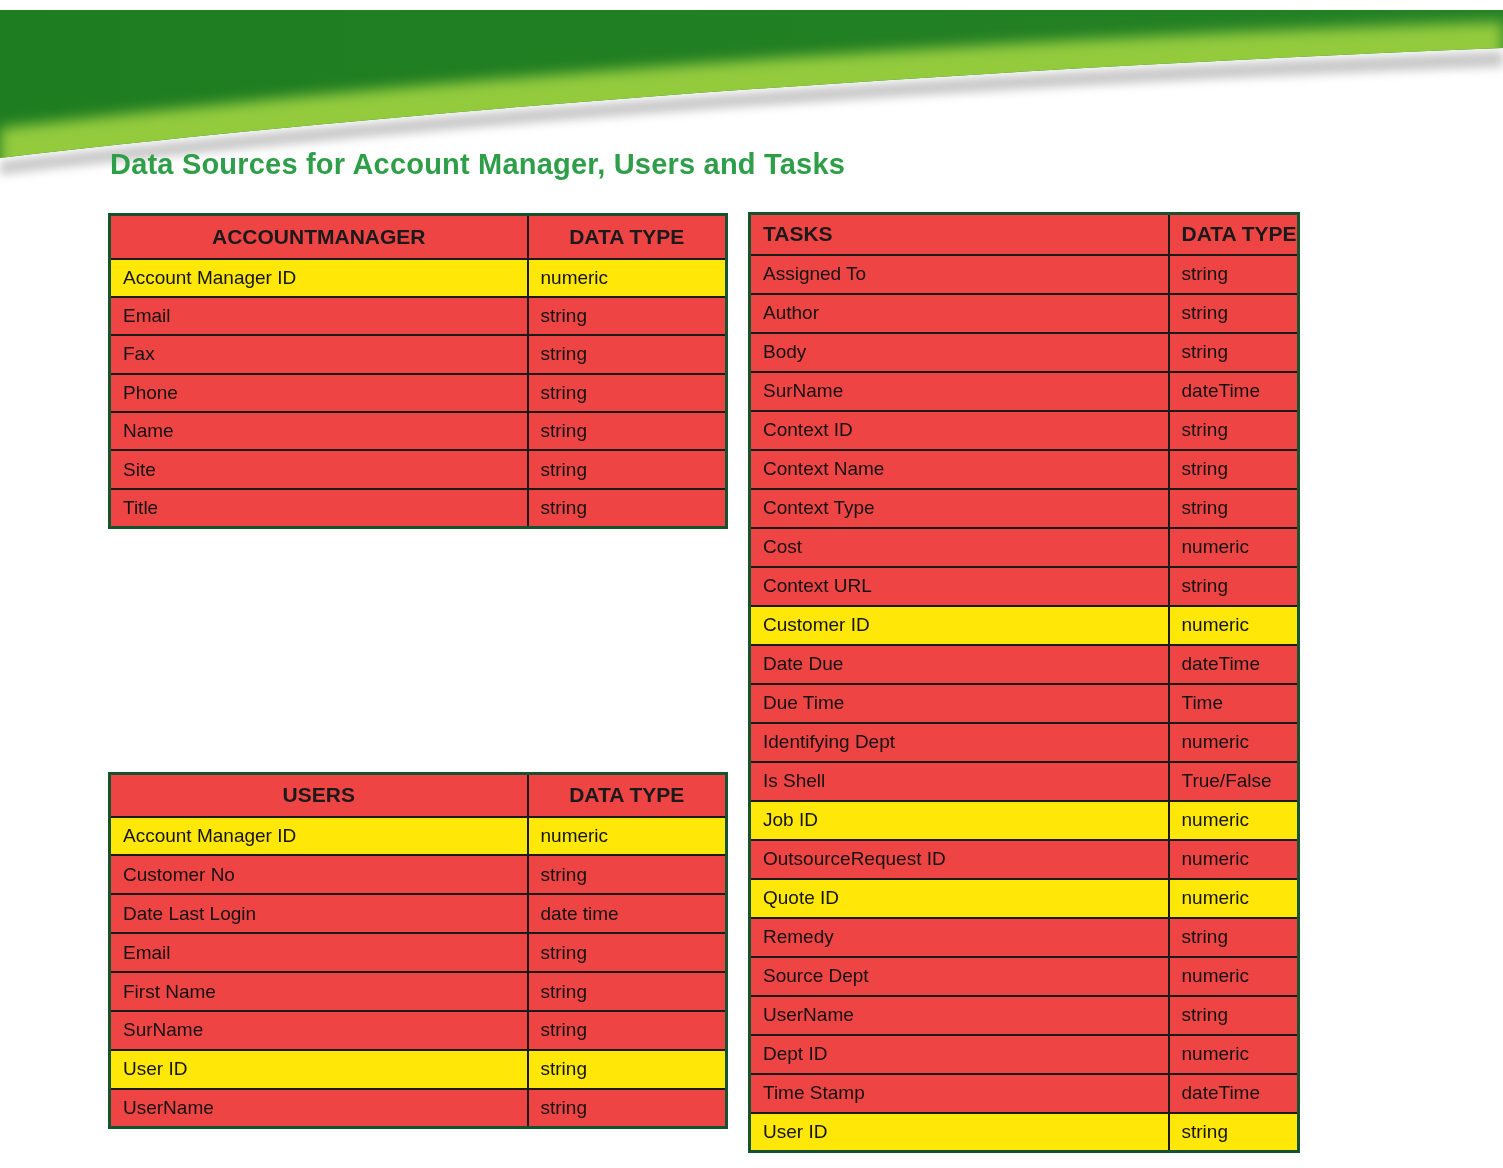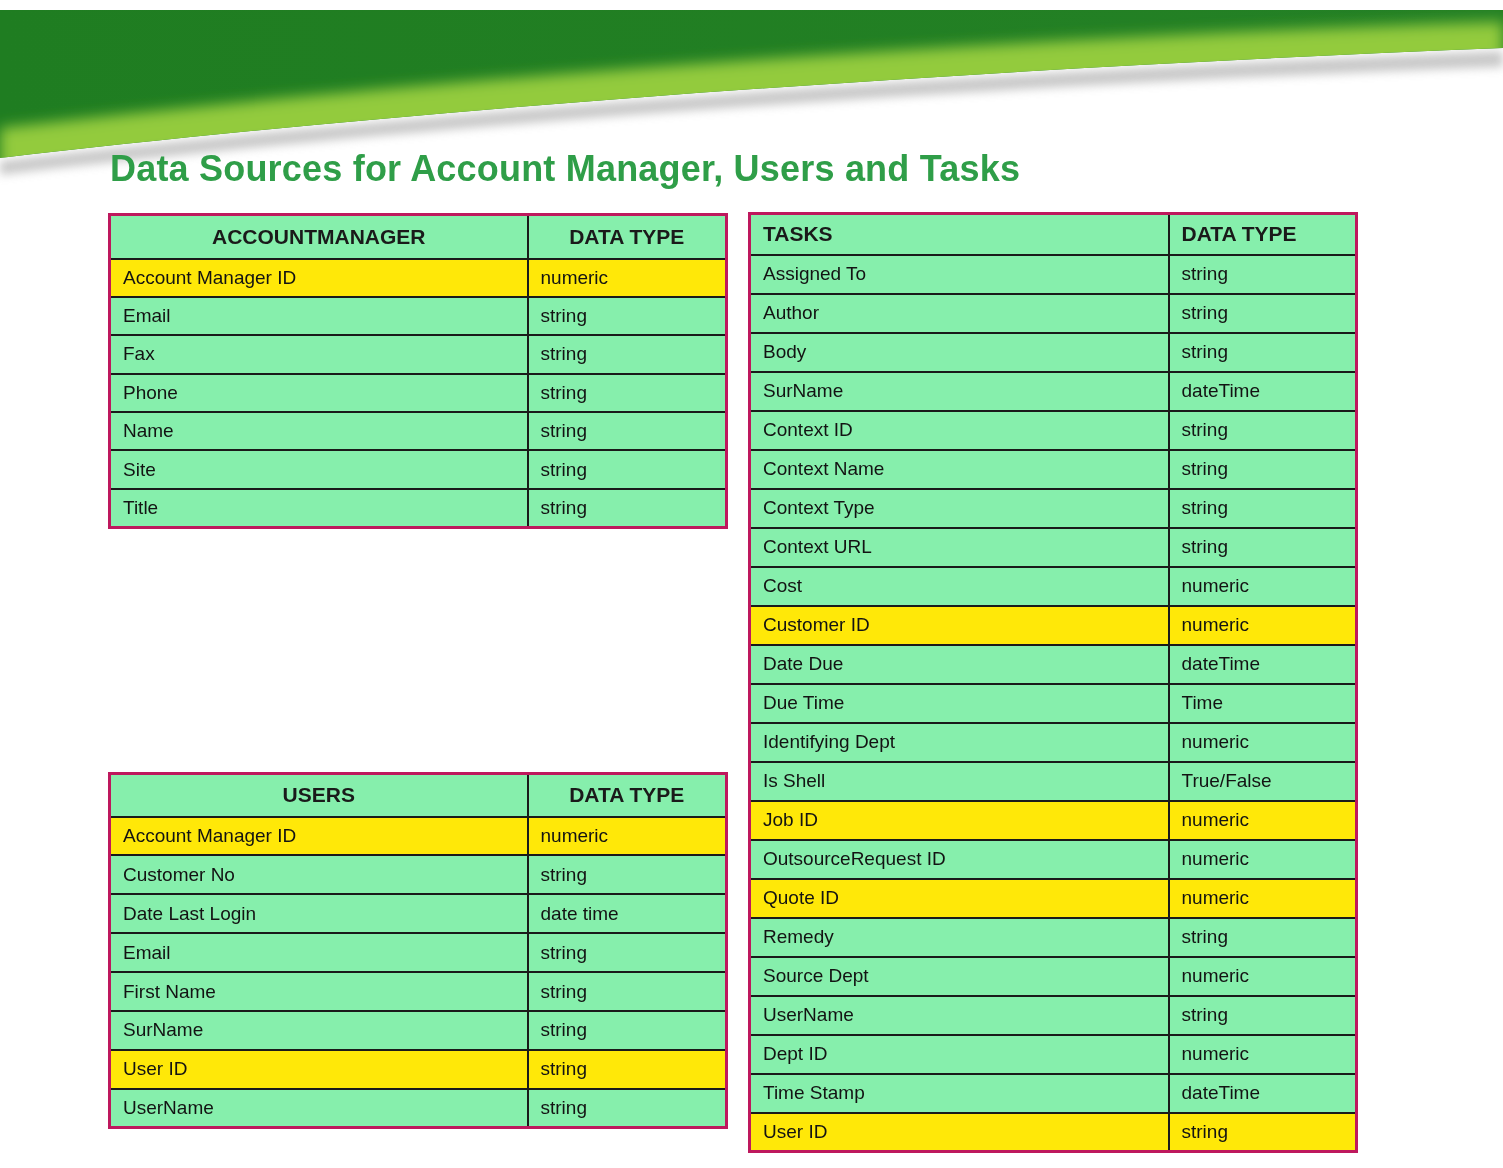--- a/index.html
+++ b/index.html
@@ -9,42 +9,42 @@
     font-family:"Liberation Sans", sans-serif;
     position:relative;
   }
   .page {
     position:relative; width:1503px; height:1168px;
     background:#ffffff; overflow:hidden;
   }
   .header-wave { position:absolute; top:0; left:0; display:block; }
   .page-title {
     position:absolute; left:110px; top:148px;
-    font-size:36px; font-weight:700; color:#2F9E48;
+    font-size:29px; font-weight:700; color:#2F9E48;
     letter-spacing:0.2px; white-space:nowrap;
   }
   table {
     position:absolute; border-collapse:collapse; table-layout:fixed;
-    background:#86efac; border:3px solid #be185d;
+    background:#ef4444; border:3px solid #14532d;
   }
   th, td {
     border:2px solid #1a1a1a;
     font-size:19px; color:#131313;
     padding:0 4px 0 12px;
     vertical-align:middle;
     text-align:left;
     overflow:hidden; white-space:nowrap;
   }
   th { font-weight:700; font-size:21px; color:#1a1a1a; }
   th.center { text-align:center; padding-left:4px; }
   tr.hl td { background:#FFE808;margin-top:28px; }
 
   .tbl-left  { width:620px; }
   .tbl-left  col:nth-child(1){ width:418px; }
-  .tbl-tasks { width:610px; }
+  .tbl-tasks { width:552px; }
   .tbl-tasks col:nth-child(1){ width:419px; }
 
   #tbl-am    { left:108px; top:213px; }
   #tbl-am    thead tr { height:44px; }
   #tbl-am    tbody tr { height:38.4px; }
 
   #tbl-users { left:108px; top:772px; }
   #tbl-users thead tr { height:43px; }
   #tbl-users tbody tr { height:38.9px; }
 
@@ -206,26 +206,26 @@
         </tr>
         <tr>
           <td>Context Name</td>
           <td>string</td>
         </tr>
         <tr>
           <td>Context Type</td>
           <td>string</td>
         </tr>
         <tr>
+          <td>Cost</td>
+          <td>numeric</td>
+        </tr>
+        <tr>
           <td>Context URL</td>
           <td>string</td>
-        </tr>
-        <tr>
-          <td>Cost</td>
-          <td>numeric</td>
         </tr>
         <tr class="hl">
           <td>Customer ID</td>
           <td>numeric</td>
         </tr>
         <tr>
           <td>Date Due</td>
           <td>dateTime</td>
         </tr>
         <tr>

